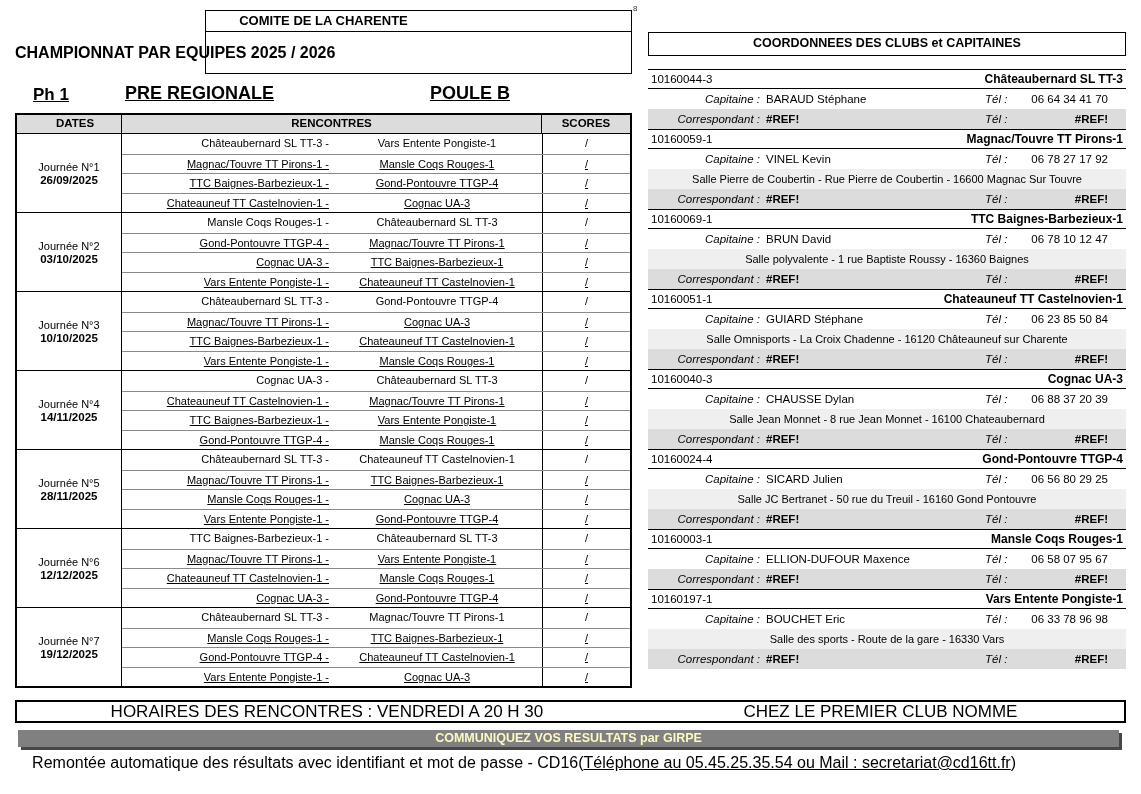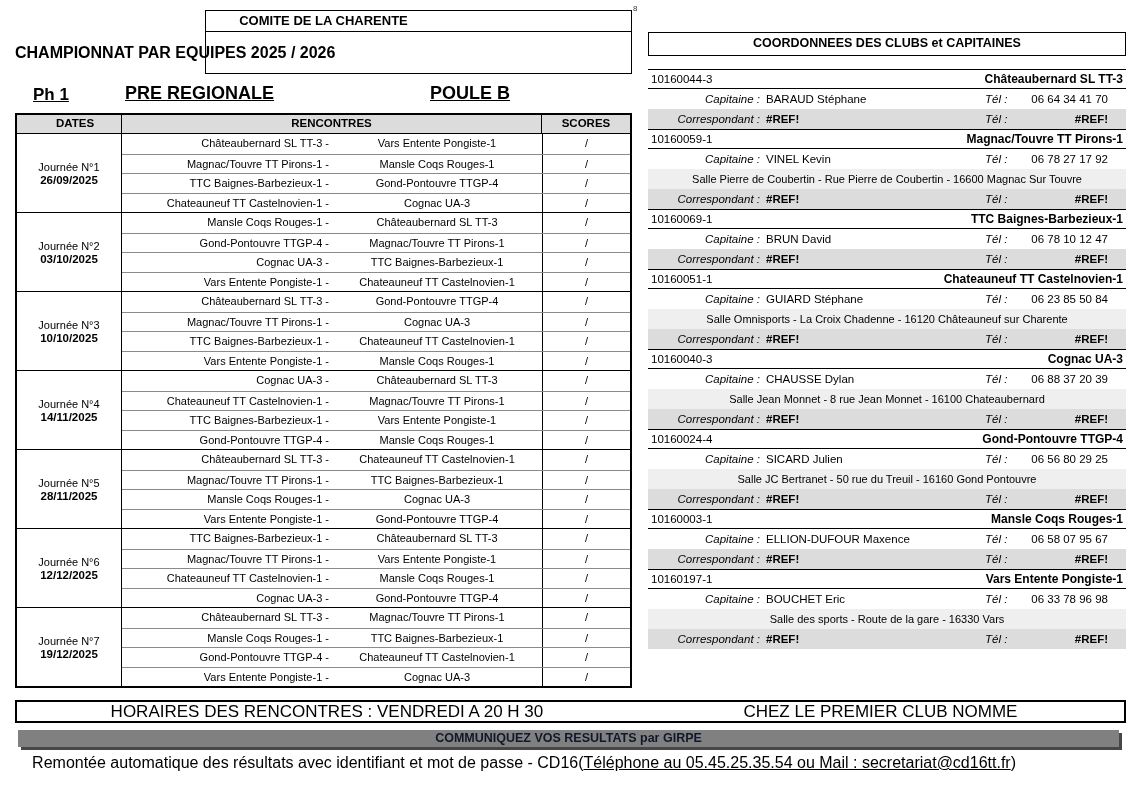--- a/index.html
+++ b/index.html
@@ -25,21 +25,21 @@
   .h-dates  { width:105px; border-right:1.5px solid #000;padding-left:12px; }
   .h-renc   { width:420px; border-right:1.5px solid #000; }
   .h-scores { flex:1; }
   .round-block { display:flex; }
   .round-block + .round-block { border-top:1.5px solid #000; }
   .date-cell { width:105px; border-right:1.5px solid #000; display:flex; flex-direction:column; align-items:center; justify-content:center; gap:1px; }
   .round-label { font-size:11px; white-space:nowrap; }
   .round-date  { font-size:11.5px; font-weight:bold; white-space:nowrap; }
   .matches { flex:1; display:flex; flex-direction:column; }
   .match-row { display:flex; height:19.5px; line-height:18.5px; font-size:11px; }
-  .match-row + .match-row { border-top:1px solid #8a8a8a; }
+  .match-row + .match-row { border-top:1px solid #8a8a8a;text-decoration:underline; }
   .home  { width:210px; text-align:right; padding-right:3px; white-space:nowrap; overflow:hidden; }
   .away  { width:210px; text-align:center; white-space:nowrap; overflow:hidden; }
   .score { flex:1; border-left:1.5px solid #000; text-align:center; }
 
   
   .clubs-panel { position:absolute; left:648px; top:32px; width:478px; }
   .clubs-title { height:24px; line-height:21px; border:1.5px solid #000; text-align:center; font-weight:bold; font-size:12.5px; margin-bottom:13px; }
   .club-head { display:flex; justify-content:space-between; align-items:center; height:20px; border-top:1px solid #000; border-bottom:1.5px solid #000; padding:0 3px; }
   .club-id   { font-size:11.5px; }
   .club-name { font-size:12px; font-weight:bold; white-space:nowrap; }
@@ -50,21 +50,21 @@
   .tel-value { flex:1; text-align:right; padding-right:18px; white-space:nowrap; }
   .club-address { height:20px; line-height:20px; text-align:center; font-size:11px; background:#efefef; white-space:nowrap; overflow:hidden; }
   .club-corr { background:#dcdcdc; }
   .ref { font-weight:bold; }
 
   
   .bottom-box { position:absolute; left:15px; top:700px; width:1111px; height:23px; border:2px solid #000; display:flex; align-items:center; font-size:17px; }
   .horaires { width:56%; text-align:center; white-space:nowrap; }
   .chez     { width:44%; text-align:center; white-space:nowrap; }
   .banner { position:absolute; left:18px; top:730px; width:1101px; height:17px; background:#808080;
-            box-shadow:3px 3px 0 #474747; color:#0f172a; font-weight:bold; font-size:12.5px; text-align:center; line-height:17px; }
+            box-shadow:3px 3px 0 #474747; color:#fef9c3; font-weight:bold; font-size:12.5px; text-align:center; line-height:17px; }
   .footer-note { position:absolute; left:0; top:754px; width:1016px; text-align:right; font-size:16px; white-space:nowrap; }
   .link { text-decoration:underline; }
 </style>
 </head>
 <body>
 
 <div class="page">
 
   <div class="page-mark">8</div>
 
@@ -328,20 +328,21 @@
           <div class="club-head">
             <div class="club-id">10160069-1</div>
             <div class="club-name">TTC Baignes-Barbezieux-1</div>
           </div>
           <div class="club-row">
             <div class="row-label">Capitaine :</div>
             <div class="row-value">BRUN David</div>
             <div class="tel-label">Tél :</div>
             <div class="tel-value">06 78 10 12 47</div>
           </div>
+          <div class="club-address">Salle polyvalente - 1 rue Baptiste Roussy - 16360 Baignes</div>
           <div class="club-row club-corr">
             <div class="row-label">Correspondant :</div>
             <div class="row-value ref">#REF!</div>
             <div class="tel-label">Tél :</div>
             <div class="tel-value ref">#REF!</div>
           </div>
         </div>
         <div class="club-block">
           <div class="club-head">
             <div class="club-id">10160051-1</div>

